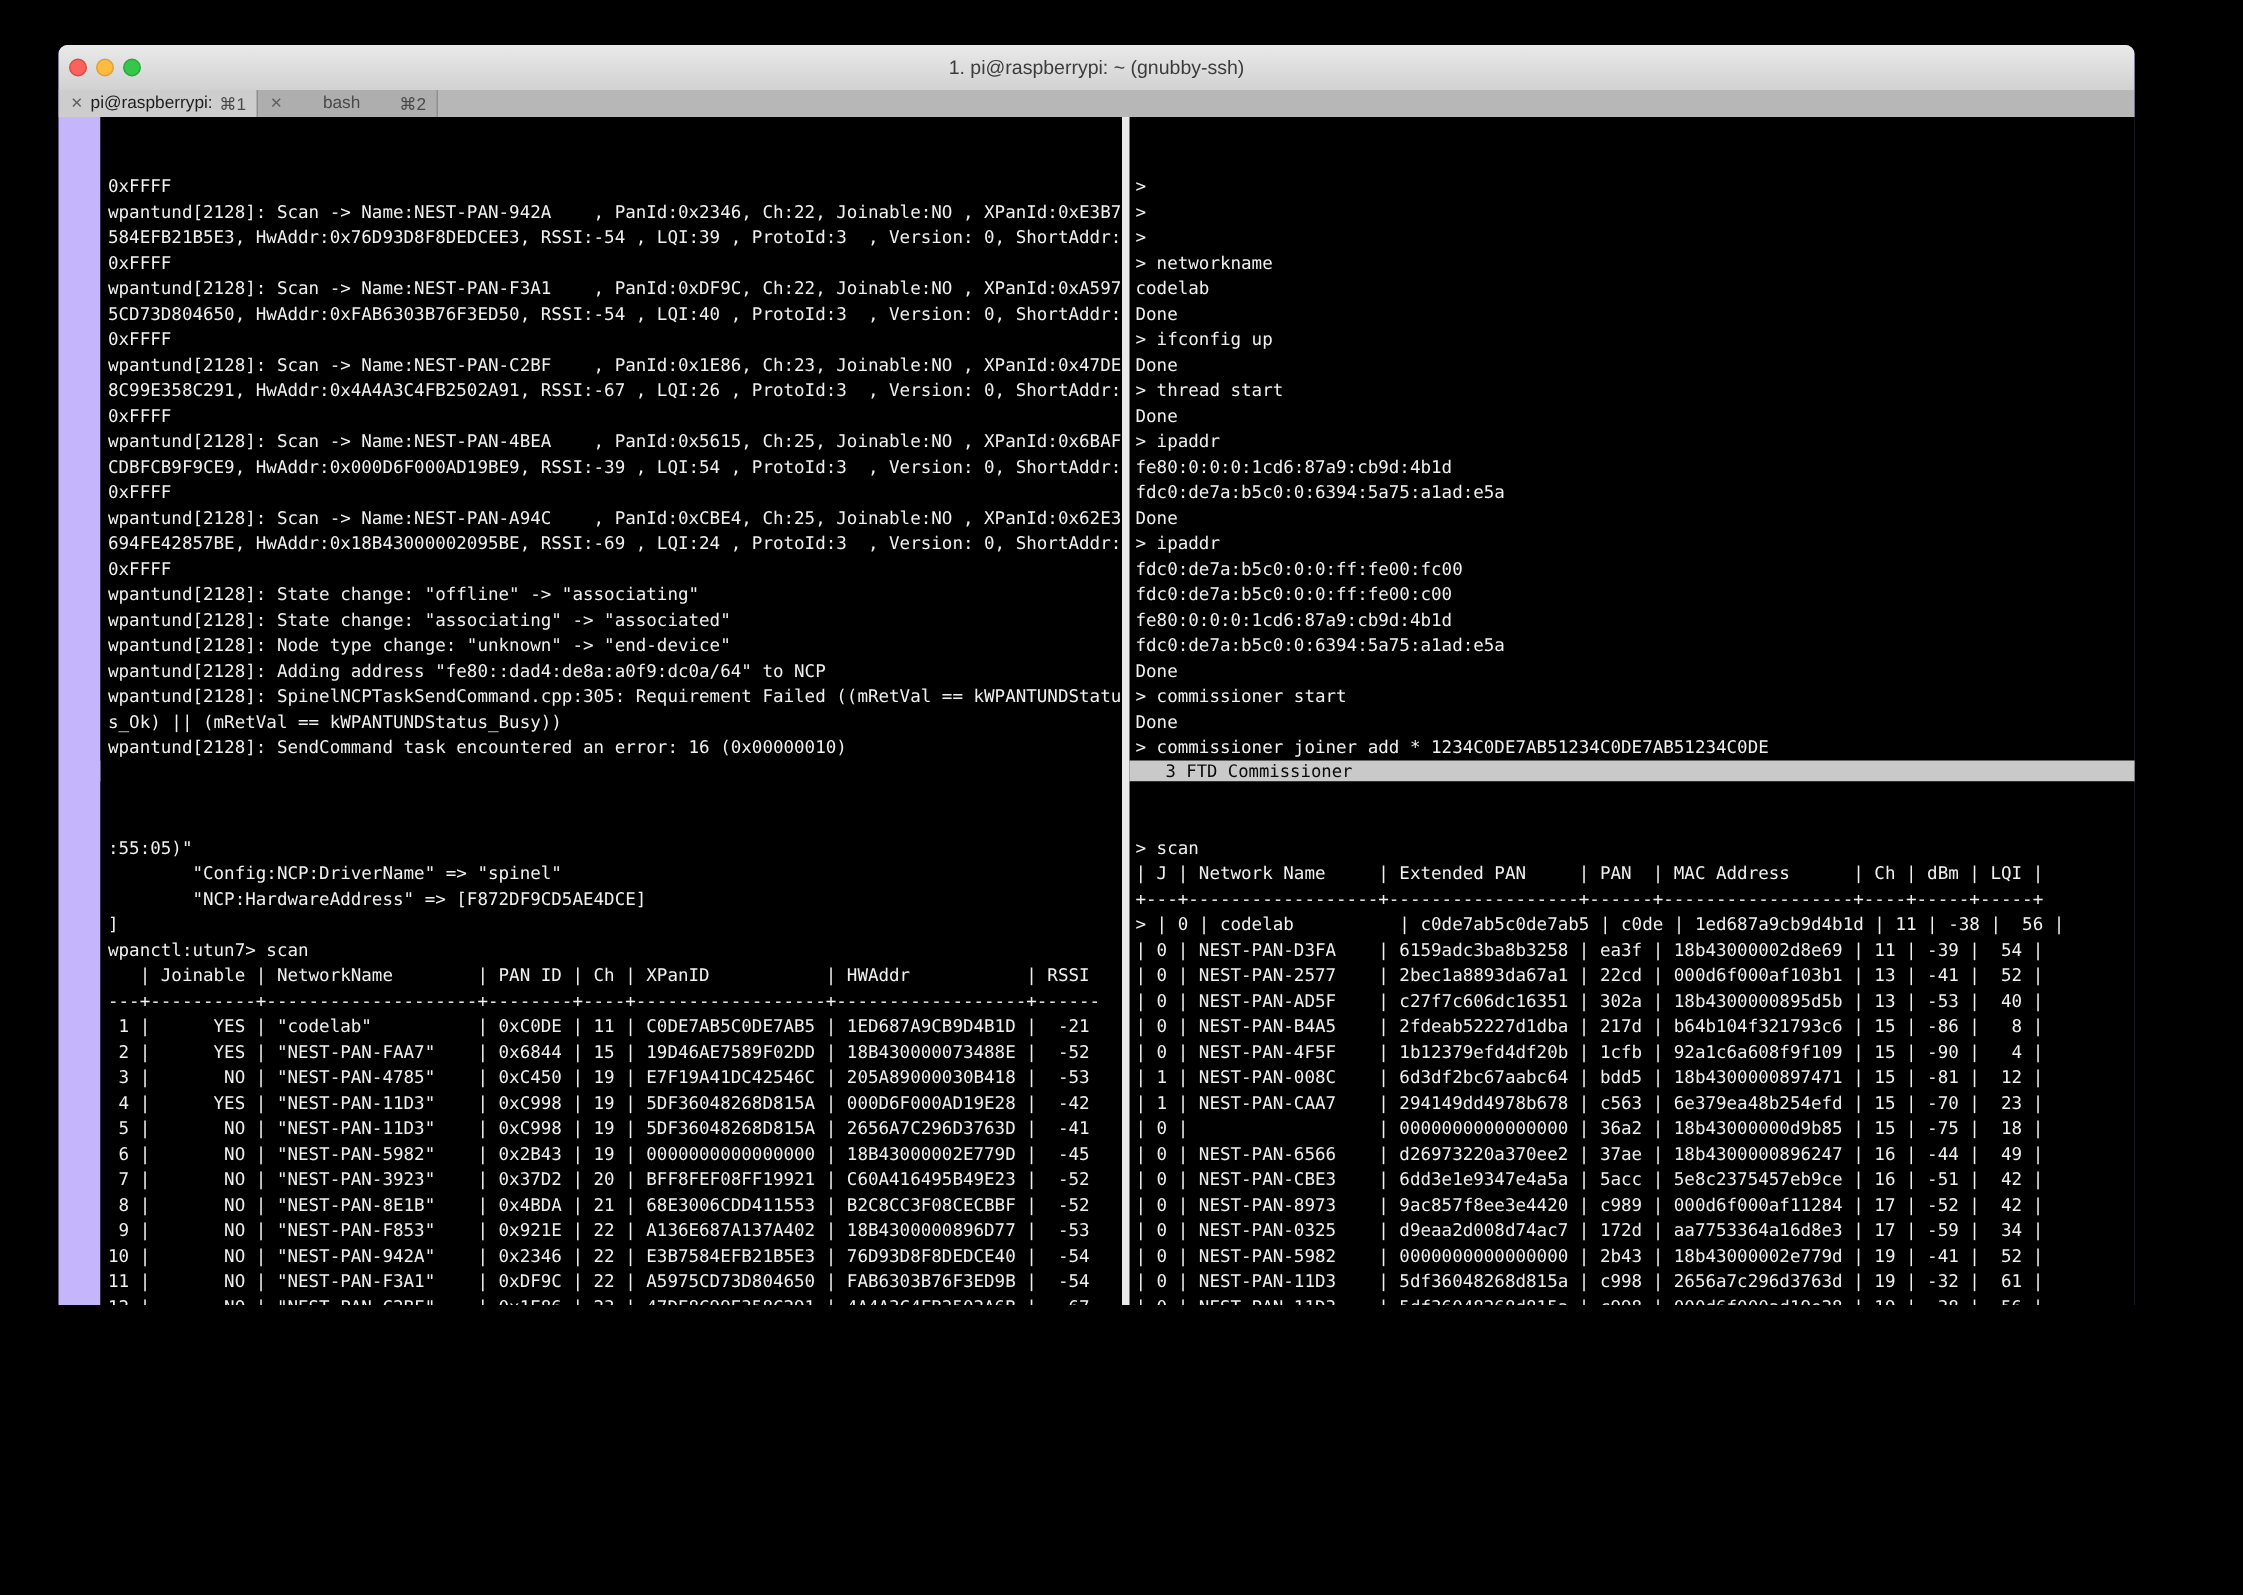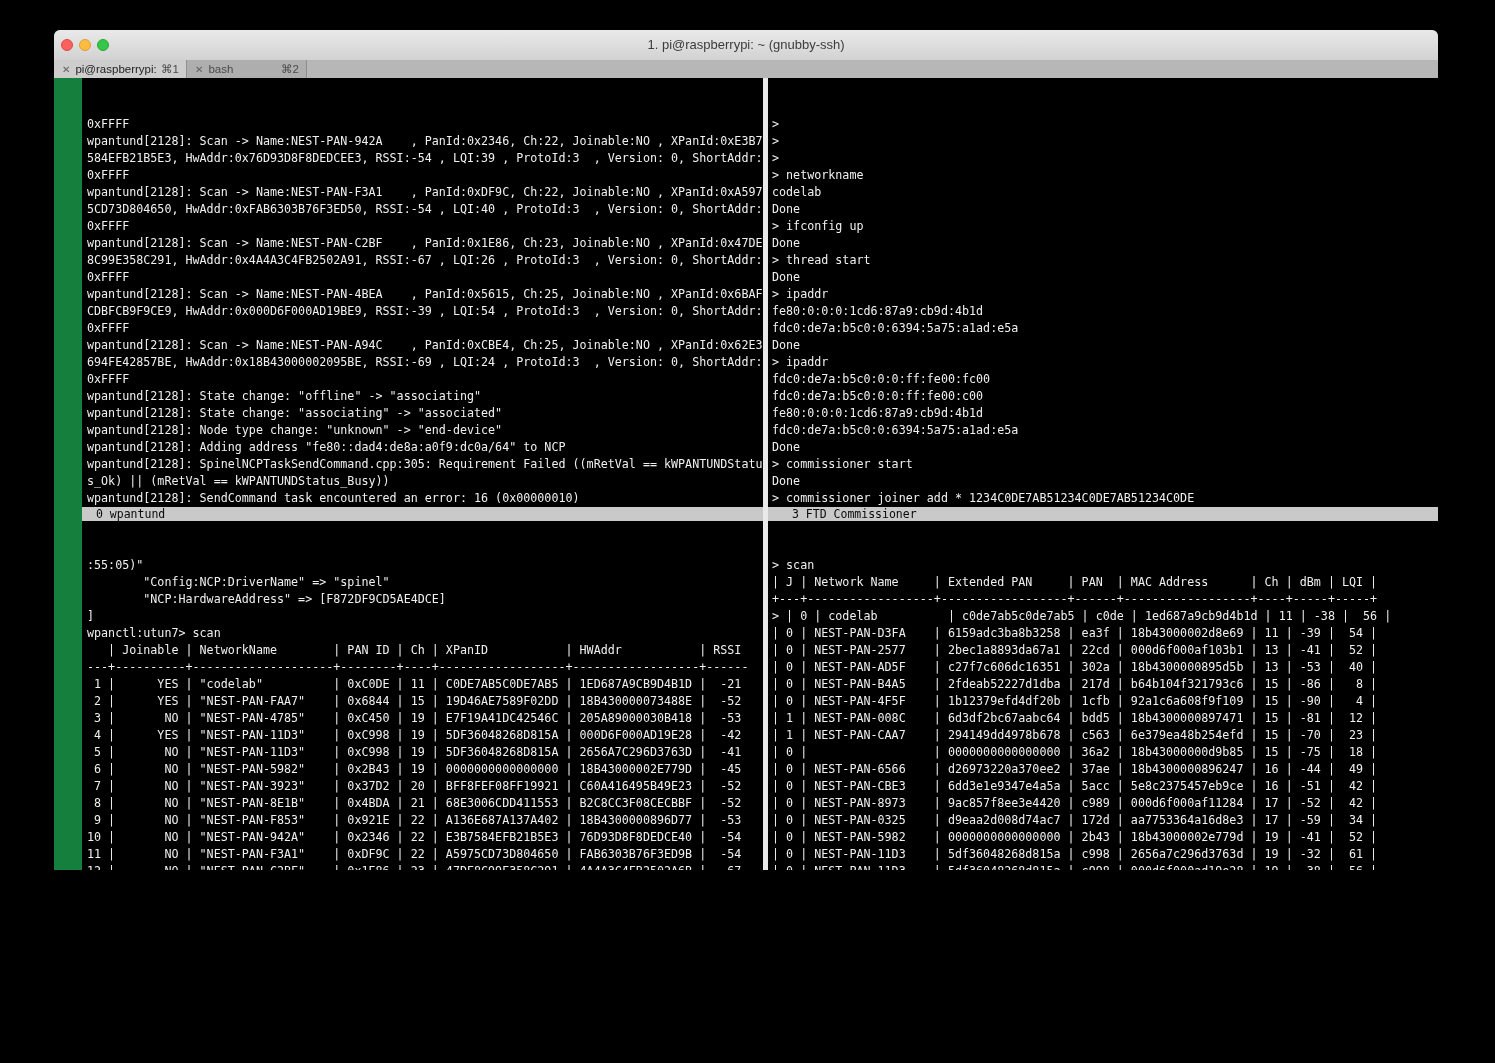--- a/index.html
+++ b/index.html
@@ -1,38 +1,38 @@
 <!DOCTYPE html>
 <html><head>
 <meta charset="utf-8">
 <style>
   html,body{margin:0;padding:0;background:#000;}
   .canvas{position:relative;width:1495px;height:1063px;background:#000;overflow:hidden;
           font-family:"DejaVu Sans Mono",monospace;}
-  .window{position:absolute;left:54px;top:30px;width:1384px;height:840px;background:#15803d;
+  .window{position:absolute;left:39px;top:30px;width:1384px;height:840px;background:#c4b5fd;
           border-radius:6px 6px 0 0;overflow:hidden;}
   
   .titlebar{position:absolute;left:0;top:0;width:100%;height:30px;
             background:linear-gradient(#e9e9e9,#d2d2d2);border-bottom:1px solid #a8a8a8;}
   .traffic{position:absolute;top:9px;width:12px;height:12px;border-radius:50%;}
   .tl-close{left:7px;background:#fc615d;border:1px solid #d94c44;box-sizing:border-box;}
   .tl-min{left:25px;background:#fdbc40;border:1px solid #dba03a;box-sizing:border-box;}
   .tl-zoom{left:43px;background:#34c749;border:1px solid #2aa63d;box-sizing:border-box;}
   .wtitle{position:absolute;left:0;top:0;width:100%;height:30px;line-height:30px;text-align:center;
           font-family:"Liberation Sans",sans-serif;font-size:13px;color:#3c3c3c;}
   
   .tabbar{position:absolute;left:0;top:30px;width:100%;height:18px;background:#b7b7b7;
           font-family:"Liberation Sans",sans-serif;font-size:11.5px;}
   .tab{position:absolute;top:0;height:18px;box-sizing:border-box;border-right:1px solid #8f8f8f;
        display:flex;align-items:center;}
   .tab1{left:0;width:133px;background:#cdcdcd;}
   .tab2{left:133px;width:120px;background:#aeaeae;}
   .tab-close{color:#5f5f5f;font-size:10px;padding:0 5px 0 8px;}
   .tab-label{flex:1;color:#1e1e1e;white-space:nowrap;overflow:hidden;}
-  .tab2 .tab-label{color:#4a4a4a;}
+  .tab2 .tab-label{text-align:center;color:#4a4a4a;}
   .tab-shortcut{color:#4a4a4a;padding:0 7px 0 4px;}
   
   .content{position:absolute;left:0;top:48px;width:100%;height:985px;background:#000;margin-left:28px;}
   .pane{position:absolute;background:#000;color:#f0f0f0;font-size:11.7px;line-height:17px;
         overflow:hidden;white-space:pre;}
   .pane pre{margin:0;font:inherit;white-space:pre;}
   .pane-tl{left:0;top:0;width:681px;height:429px;padding:4px 0 0 5px;box-sizing:border-box;}
   .pane-tr{left:686px;top:0;width:683px;height:429px;padding:4px 0 0 4px;box-sizing:border-box;}
   .pane-bl{left:0;top:443px;width:681px;height:444px;padding:2px 0 0 5px;box-sizing:border-box;}
   .pane-br{left:686px;top:443px;width:683px;height:444px;padding:2px 0 0 4px;box-sizing:border-box;}
@@ -123,21 +123,20 @@
 fe80:0:0:0:1cd6:87a9:cb9d:4b1d
 fdc0:de7a:b5c0:0:6394:5a75:a1ad:e5a
 Done
 &gt; commissioner start
 Done
 &gt; commissioner joiner add * 1234C0DE7AB51234C0DE7AB51234C0DE
 Done
 &gt;</pre>
       </div>
 
-      <div class="statusbar st-tl">0 wpantund</div>
       <div class="statusbar st-tr">3 FTD Commissioner</div>
 
       <div class="pane pane-bl">
         <pre>:55:05)"
         "Config:NCP:DriverName" =&gt; "spinel"
         "NCP:HardwareAddress" =&gt; [F872DF9CD5AE4DCE]
 ]
 wpanctl:utun7&gt; scan
    | Joinable | NetworkName        | PAN ID | Ch | XPanID           | HWAddr           | RSSI
 ---+----------+--------------------+--------+----+------------------+------------------+------

